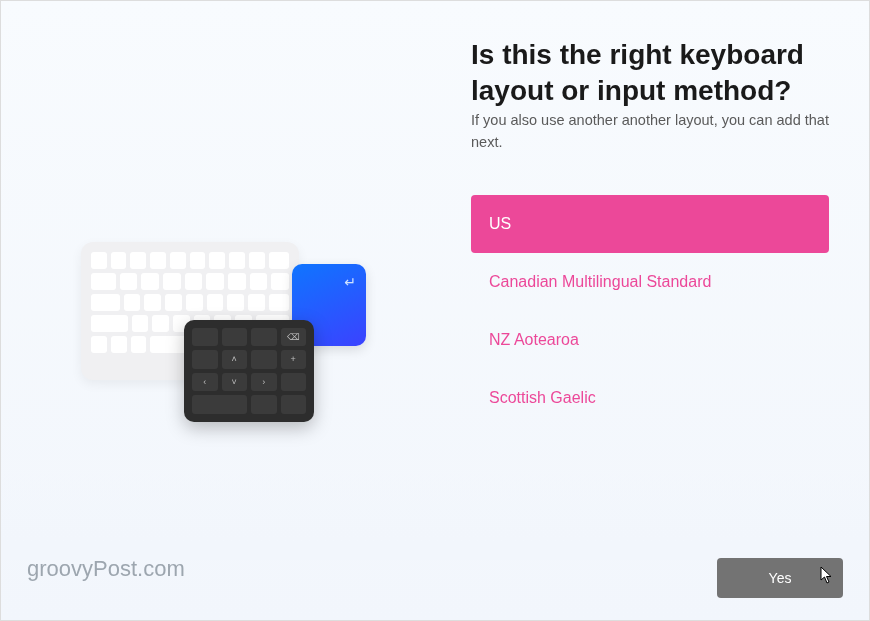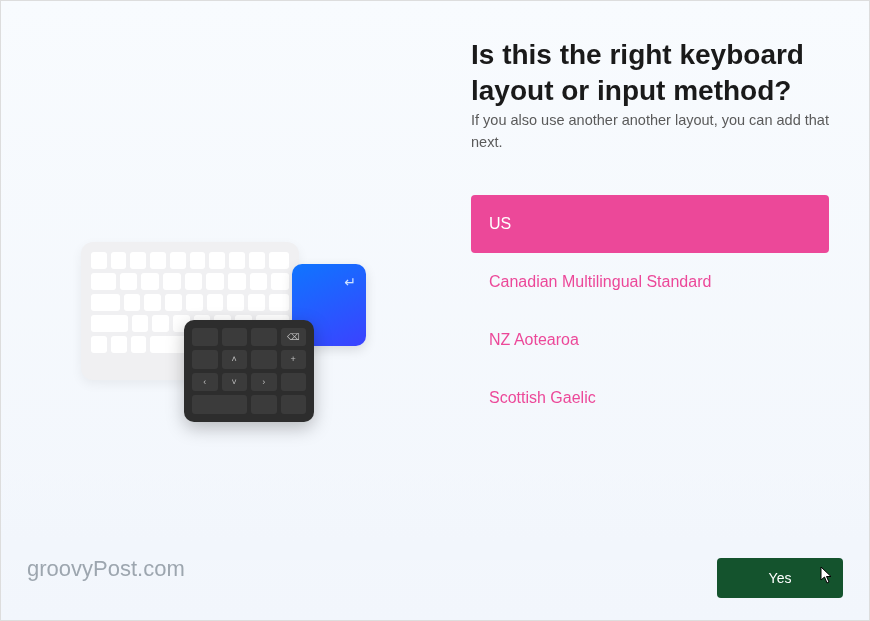--- a/index.html
+++ b/index.html
@@ -51,21 +51,21 @@
     .list-item.selected {
       background: #ec4899;
       color: #fff;
     }
     .footer {
       position: absolute;
       right: 26px;
       bottom: 22px;
     }
     .yes-btn {
-      background: #14532d;
+      background: #737373;
       color: #fff;
       border: none;
       border-radius: 4px;
       width: 126px;
       height: 40px;
       font-size: 14px;
       font-family: inherit;
       cursor: pointer;
     }
     .watermark {

